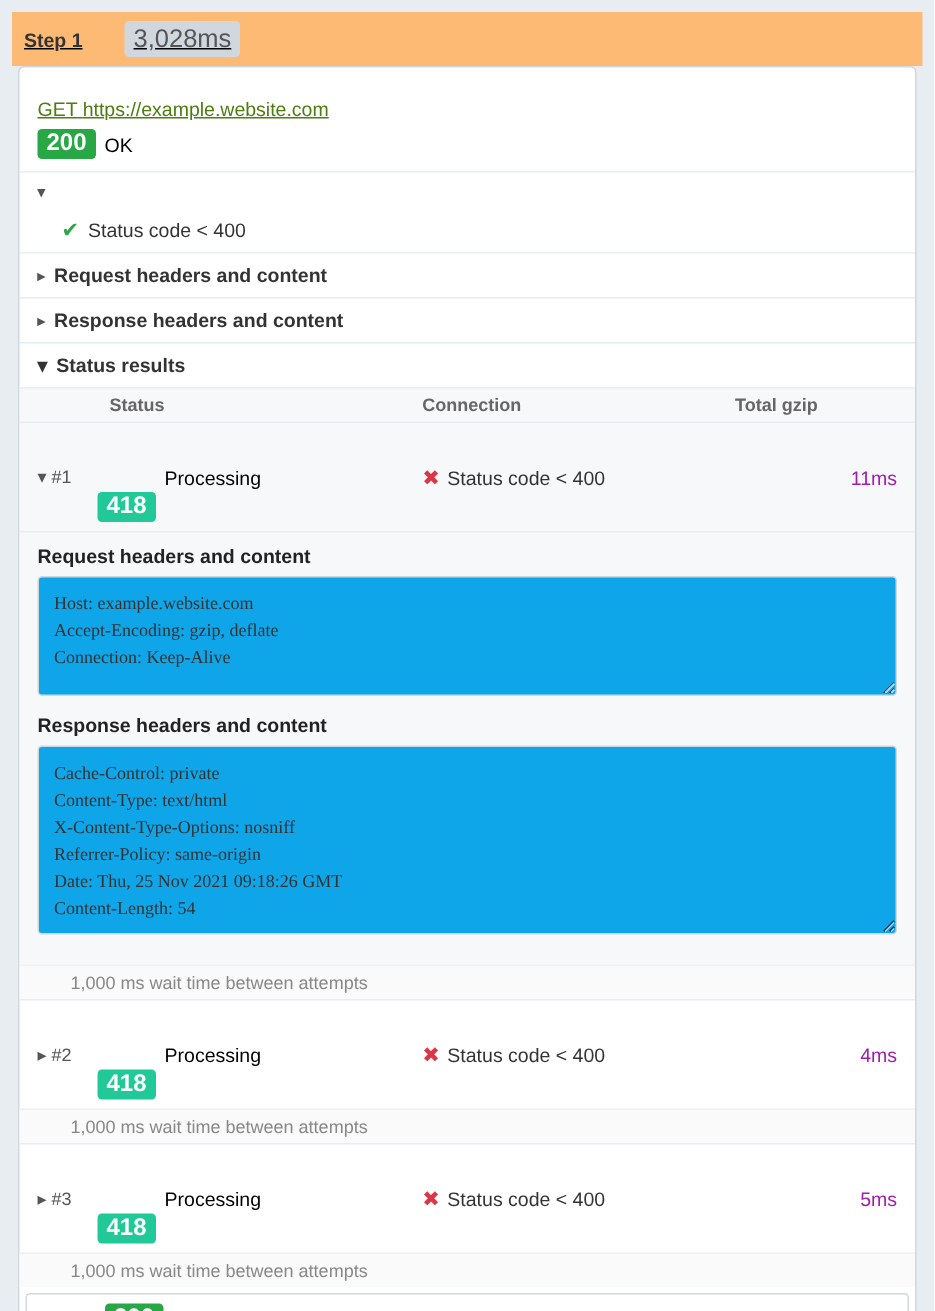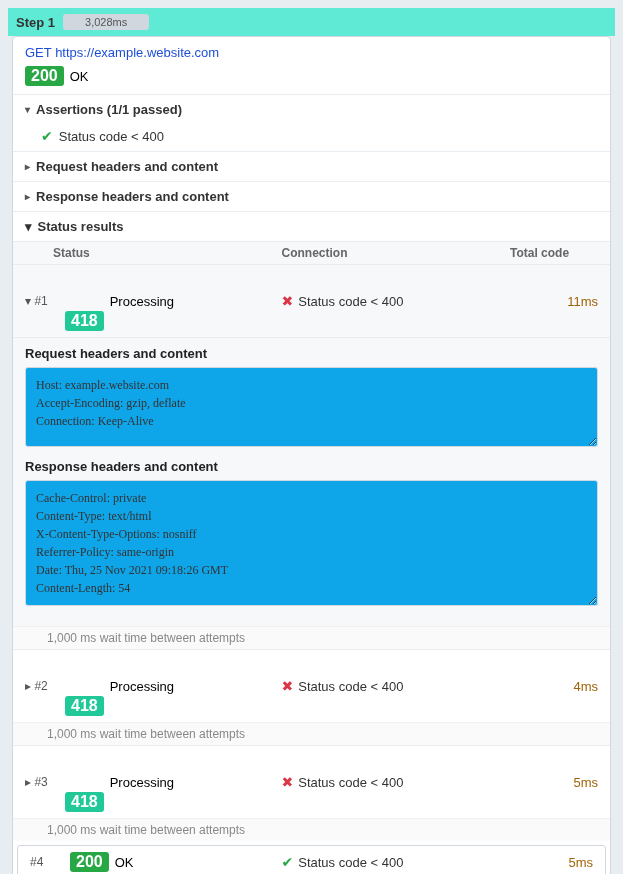--- a/index.html
+++ b/index.html
@@ -8,44 +8,47 @@
       font-size: 13px;
       background: #e8edf2;
       padding: 8px;
       width: 623px;
     }
     .step-header {
       display: flex;
       align-items: center;
       gap: 8px;
       padding: 6px 8px;
-      background: #5eead4;
+      background: #fdba74;
+      text-decoration: underline;
     }
     .step-title {
       font-weight: 600;
       font-size: 13px;
       color: #333;
     }
     .step-time {
       background: #d0d7de;
       color: #555;
-      font-size: 11px;
-      padding: 2px 22px;
+      font-size: 17px;
+      padding: 2px 6px;
       border-radius: 3px;
+      margin-left: 20px;
     }
     .main-card {
       background: #fff;
       border: 1px solid #d0d7de;
       border-radius: 4px;
       margin: 0 4px;
     }
     .url-row {
-      padding: 8px 12px 4px;
-      color: #1d4ed8;
-      font-size: 13px;
+      padding: 20px 12px 4px;
+      color: #4d7c0f;
+      font-size: 13px;
+      text-decoration: underline;
     }
     .status-row {
       padding: 2px 12px 8px;
       display: flex;
       align-items: center;
       gap: 6px;
     }
     .badge {
       display: inline-flex;
       align-items: center;
@@ -96,21 +99,21 @@
       gap: 6px;
       padding: 7px 12px;
       cursor: pointer;
       font-size: 13px;
       font-weight: 600;
       color: #333;
     }
     .table-header {
       display: grid;
       grid-template-columns: 40px 1fr 1fr 100px;
-      padding: 4px 0;
+      padding: 4px 20px;
       font-size: 12px;
       color: #666;
       font-weight: 600;
       border-top: 1px solid #e8edf2;
       background: #f6f8fa;
     }
     .attempt-row {
       display: grid;
       grid-template-columns: 40px 1fr 1fr 100px;
       align-items: center;
@@ -141,21 +144,21 @@
     }
     .error-icon {
       color: #dc3545;
       font-size: 14px;
     }
     .success-icon {
       color: #28a745;
       font-size: 14px;
     }
     .time-cell {
-      color: #a16207;
+      color: #a21caf;
       text-align: right;
     }
     .wait-row {
       padding: 4px 12px 4px 34px;
       font-size: 12px;
       color: #888;
       border-top: 1px solid #f0f0f0;
       background: #fafafa;
     }
     .expanded-content {
@@ -201,21 +204,20 @@
     <span>https://example.website.com</span>
   </div>
   <div class="status-row">
     <span class="badge badge-green">200</span>
     <span>OK</span>
   </div>
 
   <div class="section">
     <div class="section-header">
       <span class="arrow">▾</span>
-      <span>Assertions (1/1 passed)</span>
     </div>
     <div class="assertion-item">
       <span class="check-icon">✔</span>
       <span>Status code &lt; 400</span>
     </div>
   </div>
 
   <div class="section">
     <div class="section-header">
       <span class="arrow">▸</span>
@@ -233,21 +235,21 @@
   <div class="attempt-results">
     <div class="attempt-header-row">
       <span class="arrow">▾</span>
       <span>Status results</span>
     </div>
 
     <div class="table-header">
       <div></div>
       <div>Status</div>
       <div>Connection</div>
-      <div>Total code</div>
+      <div>Total gzip</div>
     </div>
 
     <div class="attempt-row expanded">
       <div class="attempt-num">
         <span>▾</span>
         <span>#1</span>
       </div>
       <div class="status-cell">
         <span class="badge badge-teal">418</span>
         <span>Processing</span>

